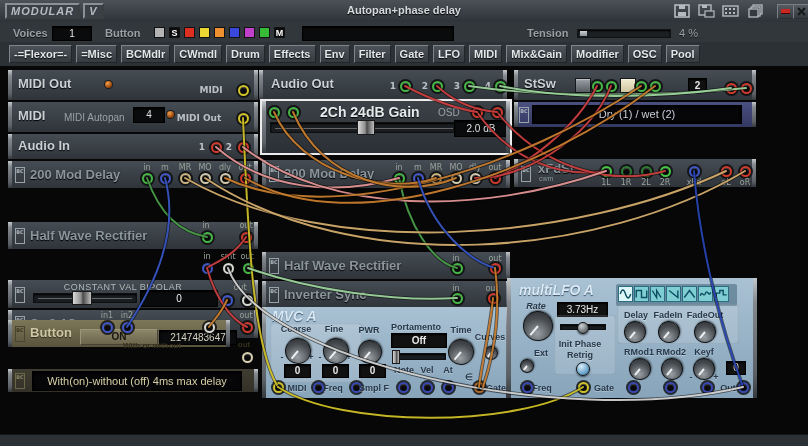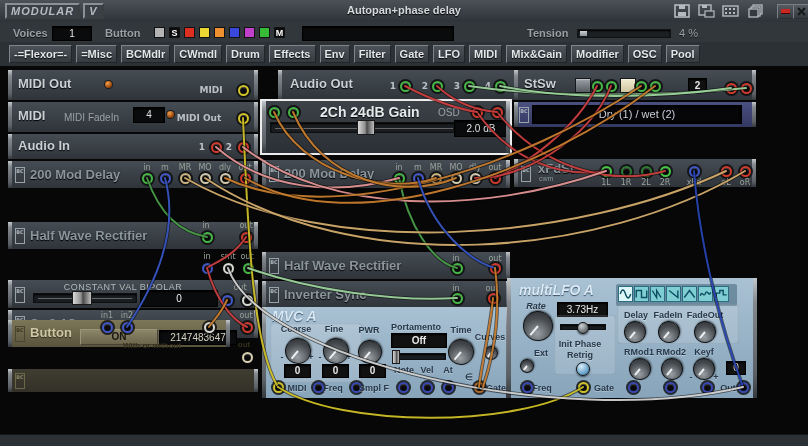--- a/index.html
+++ b/index.html
@@ -173,34 +173,34 @@
       <div class="mbtn">OSC</div>
       <div class="mbtn">Pool</div>
     </div>
 
   <div class="mod" style="left:8px;top:70px;width:250px;height:30px">
     <span class="mtitle" style="left:10px;top:6px">MIDI Out</span>
   </div>
 
   <div class="mod" style="left:8px;top:102px;width:250px;height:30px">
     <span class="mtitle" style="left:10px;top:6px">MIDI</span>
-    <span class="smalllbl" style="left:56px;top:10px">MIDI FadeIn</span>
+    <span class="smalllbl" style="left:56px;top:10px">MIDI Autopan</span>
     <div class="vbox" style="position:absolute;left:125px;top:5px;width:30px;height:14px;line-height:14px">4</div>
   </div>
 
   <div class="mod" style="left:8px;top:134px;width:250px;height:25px">
     <span class="mtitle" style="left:10px;top:4px">Audio In</span>
   </div>
 
   <div class="mod" style="left:8px;top:161px;width:250px;height:27px">
     <span class="bc" style="left:7px;top:6px">BC</span>
     <span class="mtitle dim" style="left:22px;top:6px">200 Mod Delay</span>
   </div>
 
-  <div class="mod" style="left:278px;top:70px;width:248px;height:30px">
+  <div class="mod" style="left:259px;top:70px;width:248px;height:30px">
     <span class="mtitle" style="left:12px;top:6px">Audio Out</span>
   </div>
 
   <div class="mod sel" style="left:262px;top:101px;width:248px;height:52px">
     <span class="mtitle" style="left:58px;top:3px;font-size:14px;color:#e6eaec">2Ch 24dB Gain</span>
     <span class="smalllbl" style="left:176px;top:6px">OSD</span>
     <div class="htrack" style="left:8px;top:21px;width:186px;height:9px">
       <div class="line"></div>
       <div class="hhandle" style="left:86px;top:-3px;width:16px;height:13px"></div>
     </div>
@@ -254,20 +254,21 @@
 
   <div class="mod tan" style="left:8px;top:320px;width:222px;height:27px">
     <span class="bc" style="left:7px;top:6px;border-color:#4a4430;color:#3c3722">BC</span>
     <span class="mtitle tantitle" style="left:22px;top:5px">Button</span>
     <div class="btn3d" style="left:72px;top:9px;width:76px;height:14px;line-height:14px">ON</div>
     <div class="vbox" style="position:absolute;left:151px;top:10px;width:76px;height:13px;line-height:13px;color:#d6d2c0">2147483647</div>
   </div>
 
   <div class="mod olive" style="left:8px;top:369px;width:250px;height:23px">
     <span class="bc" style="left:7px;top:4px;border-color:#6a6648;color:#8a8668">BC</span>
+    <div class="disp" style="left:24px;top:2px;width:208px;height:18px;line-height:18px;color:#d6cfa6">With(on)-without (off) 4ms max delay</div>
   </div>
 
   <div class="mod" style="left:262px;top:252px;width:248px;height:27px">
     <span class="bc" style="left:7px;top:6px">BC</span>
     <span class="mtitle dim" style="left:22px;top:6px">Half Wave Rectifier</span>
   </div>
 
   <div class="mod" style="left:262px;top:281px;width:248px;height:27px">
     <span class="bc" style="left:7px;top:6px">BC</span>
     <span class="mtitle dim" style="left:22px;top:6px">Inverter Sync</span>

